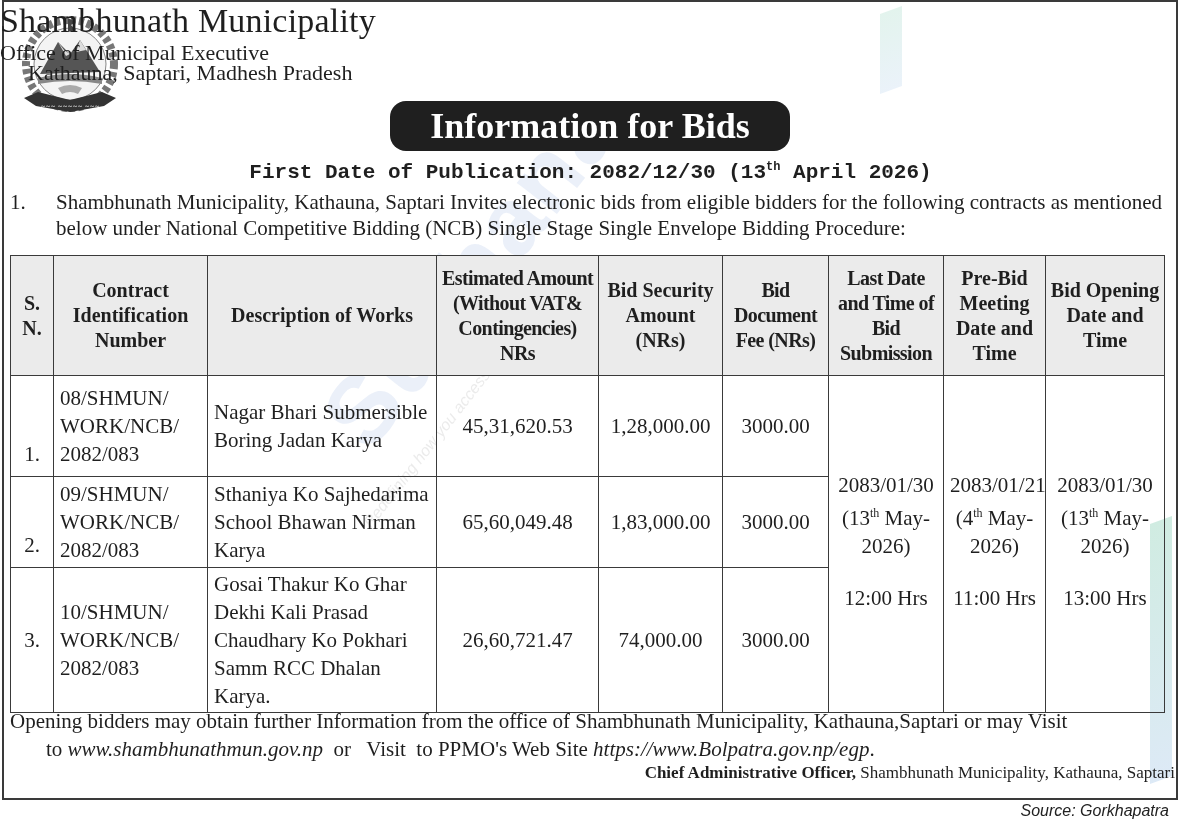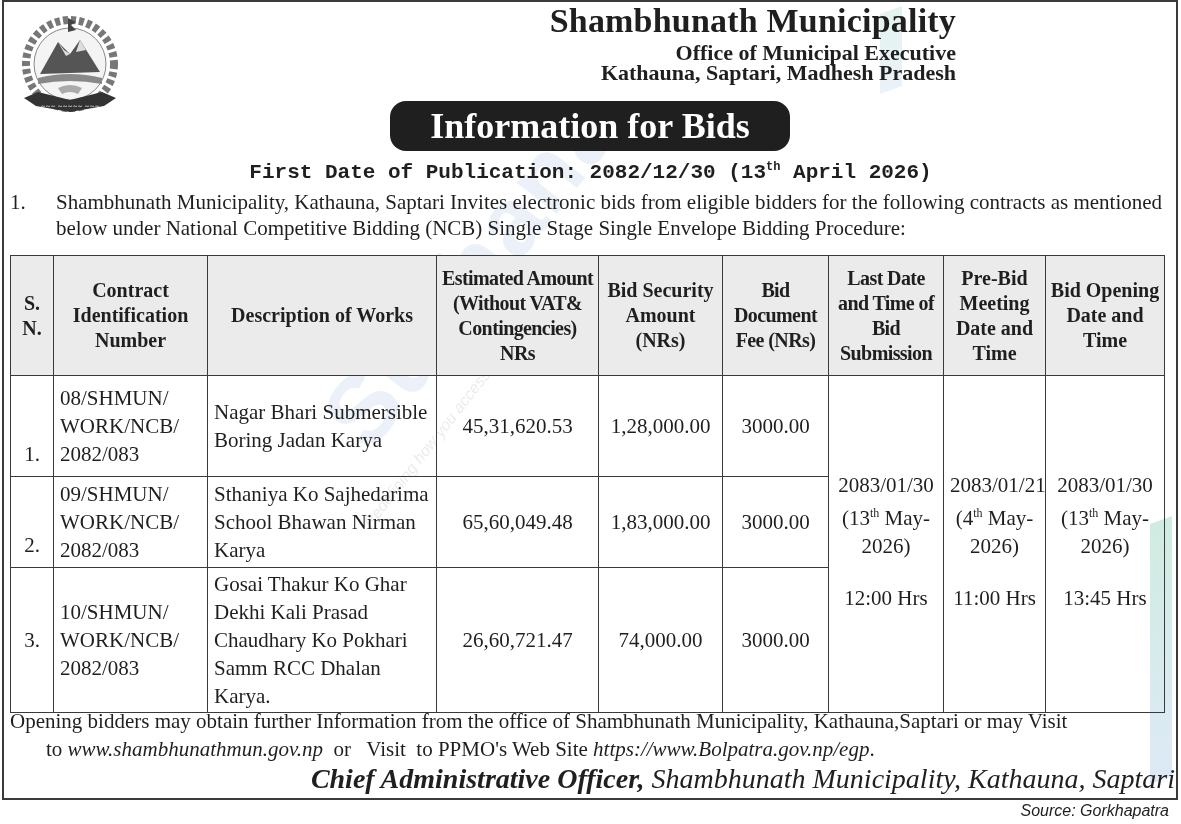--- a/index.html
+++ b/index.html
@@ -8,21 +8,21 @@
 
   .frame { position: absolute; left: 2px; top: 0; width: 1176px; height: 800px; border: 2px solid #3a3a3a; background: #fff; }
 
   .watermark { position: absolute; pointer-events: none; }
   .wm-big { left: 300px; top: 400px; font-family: "Liberation Sans", sans-serif; font-weight: bold; font-size: 96px; color: rgba(60,110,200,0.10); transform: rotate(-52deg); transform-origin: left top; letter-spacing: 2px; }
   .wm-small { left: 360px; top: 520px; font-family: "Liberation Sans", sans-serif; font-style: italic; font-size: 16px; color: rgba(90,90,90,0.12); transform: rotate(-52deg); transform-origin: left top; }
   .wm-stripe { width: 22px; height: 260px; background: linear-gradient(180deg, rgba(120,200,170,0.35), rgba(120,170,220,0.25)); transform: skewY(-20deg); }
 
   .emblem { position: absolute; left: 14px; top: 12px; width: 112px; height: 108px; }
 
-  .hdr { position: absolute; left: 0; width: 956px; text-align: right; font-weight: bold; }
+  .hdr { position: absolute; left: 0; width: 956px; text-align: left; font-weight: normal; }
   .hdr-title { top: 2px; font-size: 34px; letter-spacing: 0.2px; }
   .hdr-sub1 { top: 40px; font-size: 22px; }
   .hdr-sub2 { top: 60px; font-size: 22px; padding-left: 28px; }
 
   .ifb-pill { position: absolute; left: 390px; top: 101px; width: 400px; height: 50px; border-radius: 16px; background: #1f1f1f; color: #ffffff; font-weight: bold; font-size: 36px; text-align: center; line-height: 50px; }
 
   .pubdate { position: absolute; left: 0; width: 1181px; top: 160px; text-align: center; font-weight: bold; font-size: 21px; font-family: Liberation Mono, monospace; }
   .pubdate sup { font-size: 12px; }
 
   .para { position: absolute; left: 10px; top: 189px; width: 1168px; font-size: 21px; line-height: 26px; }
@@ -40,21 +40,21 @@
   .row2 td { height: 91px; }
   .row3 td { height: 133px; }
   td.merged { vertical-align: top !important; padding-top: 95px !important; line-height: 29px; }
   td.merged .time { display: block; margin-top: 24px; }
   td sup { font-size: 12px; }
 
   .footer { position: absolute; left: 10px; top: 707px; width: 1160px; font-size: 21px; line-height: 28px; }
   .footer .l1 { display: block; }
   .footer .l2 { display: block; margin-left: 36px; }
   .footer i { font-style: italic; }
-  .signoff { position: absolute; right: 6px; top: 763px; font-size: 28px; font-style: italic; }
+  .signoff { position: absolute; right: 6px; top: 763px; font-size: 17px; }
   .signoff b { font-weight: bold; }
 
   .source { position: absolute; right: 12px; top: 802px; font-family: "Liberation Sans", sans-serif; font-style: italic; font-size: 16px; color: #222; }
 </style>
 </head>
 <body>
 
 <div class="frame"></div>
 
 <div class="watermark wm-big">Suchana</div>
@@ -129,21 +129,21 @@
       <td rowspan="3" class="merged">
         <span>2083/01/21</span><br>
         <span>(4</span><sup>th</sup><span> May-</span><br>
         <span>2026)</span>
         <span class="time">11:00 Hrs</span>
       </td>
       <td rowspan="3" class="merged">
         <span>2083/01/30</span><br>
         <span>(13</span><sup>th</sup><span> May-</span><br>
         <span>2026)</span>
-        <span class="time">13:45 Hrs</span>
+        <span class="time">13:00 Hrs</span>
       </td>
     </tr>
     <tr class="row2">
       <td class="sn">2.</td>
       <td class="left">09/SHMUN/ WORK/NCB/ 2082/083</td>
       <td class="left">Sthaniya Ko Sajhedarima School Bhawan Nirman Karya</td>
       <td>65,60,049.48</td>
       <td>1,83,000.00</td>
       <td>3000.00</td>
     </tr>

